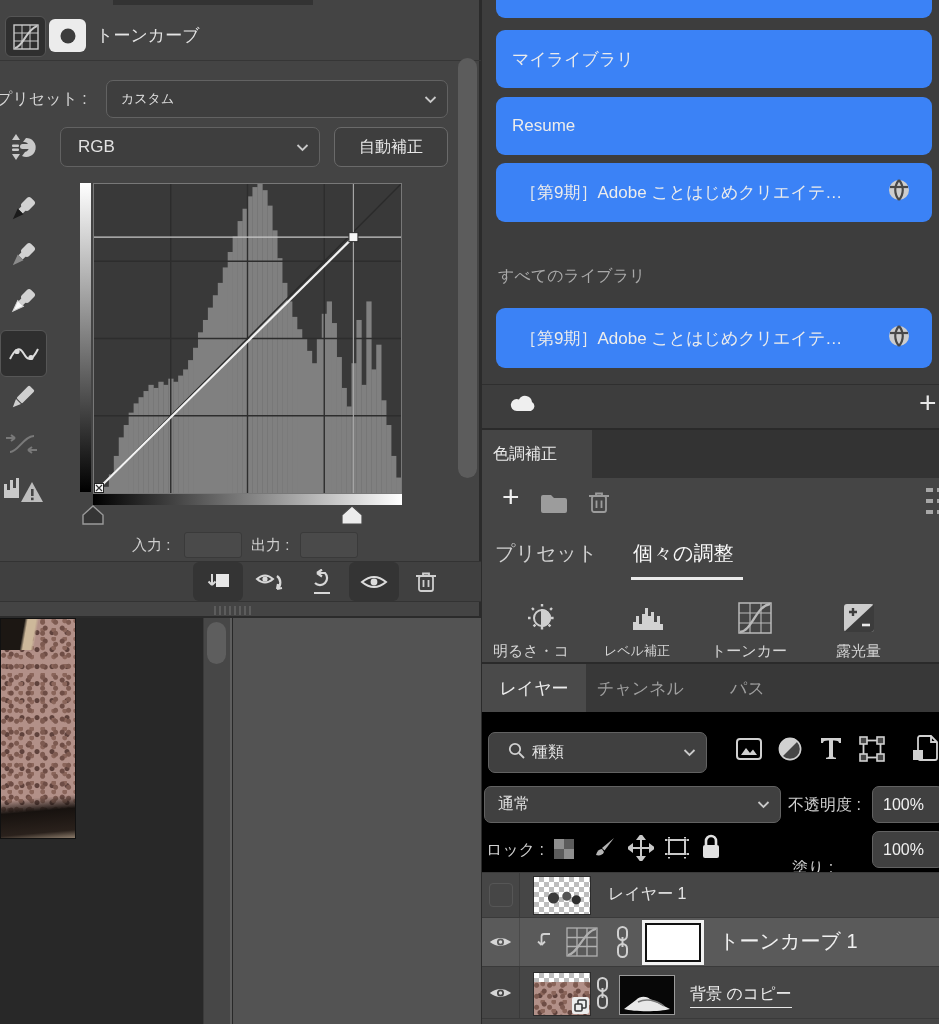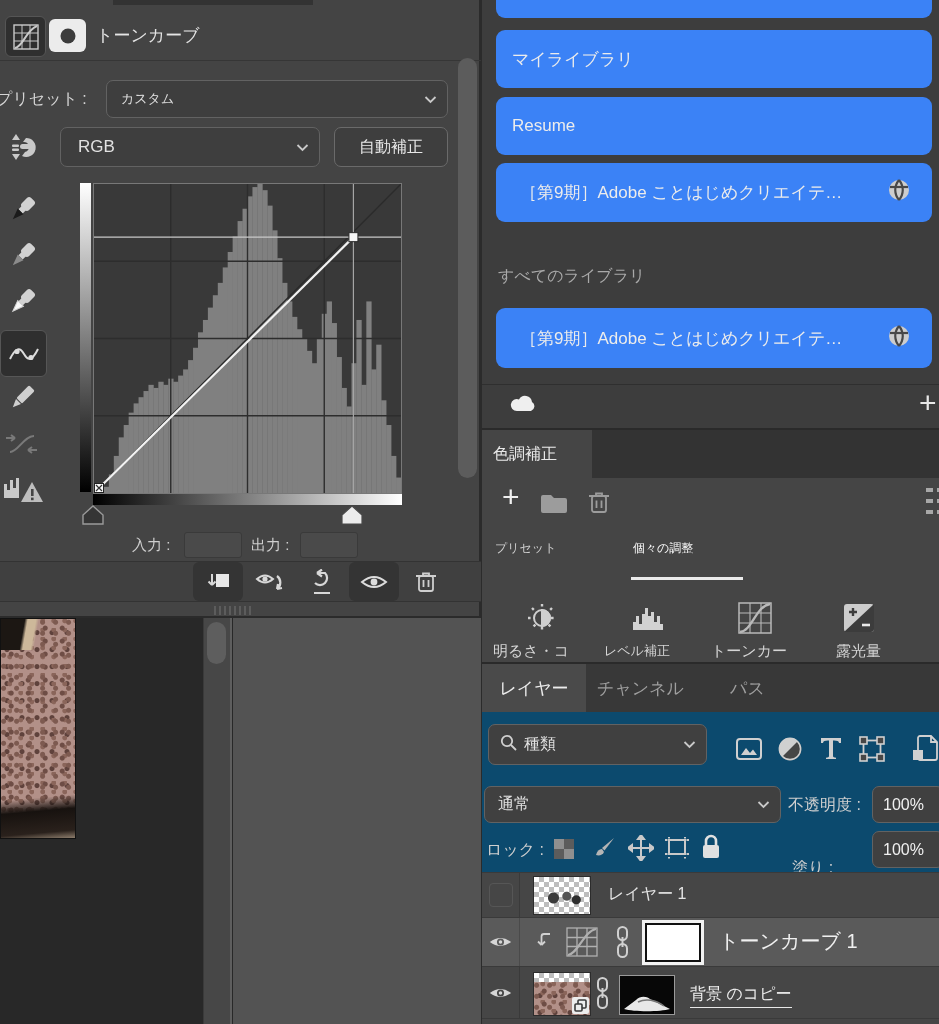--- a/index.html
+++ b/index.html
@@ -25,21 +25,21 @@
     radial-gradient(circle at 40% 80%,#5f423c 0 2px,transparent 3px);
     background-size:13px 11px,17px 13px,11px 9px,15px 17px;}
   
   #props{left:0;top:0;width:481px;height:618px;background:#444;border-right:2px solid #2b2b2b;border-bottom:2px solid #2b2b2b;box-sizing:border-box;}
   .icon-tile{border-radius:6px;display:flex;align-items:center;justify-content:center;}
   .tool-col svg,.iconbtn svg{display:block;}
   .grip{background:repeating-linear-gradient(90deg,#5c5c5c 0 2px,transparent 2px 5px);}
   
   #rightcol{left:481px;top:0;width:458px;height:1024px;background:#464646;border-left:1px solid #2b2b2b;box-sizing:border-box;}
   .libcard{position:absolute;left:14px;width:436px;background:#3b82f6;border-radius:9px;display:flex;align-items:center;font-size:17px;color:#ececec;}
-  .ptab{font-size:12px;}
+  .ptab{font-size:20px;}
   .layer-row{position:absolute;left:0;width:458px;box-sizing:border-box;border-bottom:1px solid #3a3a3a;}
   .eyewell{position:absolute;left:0;top:0;width:37px;height:100%;border-right:1px solid #3a3a3a;display:flex;align-items:center;justify-content:center;}
 </style>
 </head>
 <body>
 
 <div id="app">
 
   <div class="abs" style="left:0;top:618px;width:233px;height:406px;background:#282828;"></div>
   <div class="abs pebble" style="left:0;top:618px;width:76px;height:221px;border:1px solid #111;box-sizing:border-box;">
@@ -417,29 +417,29 @@
         <svg width="32" height="30" viewBox="0 0 32 30">
             <rect x="1" y="1" width="30" height="28" rx="3" fill="#cdcdcd"></rect>
             <path d="M31 1 L1 29 H28 a3 3 0 0 0 3-3 Z" fill="#3c3c3c"></path>
             <path d="M6 9 h8 M10 5 v8" stroke="#3c3c3c" stroke-width="2.4"></path>
             <path d="M19 22 h8" stroke="#e8e8e8" stroke-width="2.6"></path>
           </svg>
       </div>
       <div class="abs txt" style="left:354px;top:212px;font-size:15px;color:#d5d5d5;">露光量</div>
     </div>
 
-    <div class="abs" style="left:0;top:662px;width:458px;height:288px;background:#0c4a6e;border-top:2px solid #2a2a2a;box-sizing:border-box;">
+    <div class="abs" style="left:0;top:662px;width:458px;height:288px;background:#000000;border-top:2px solid #2a2a2a;box-sizing:border-box;">
       <div class="abs" style="left:0;top:0;width:458px;height:48px;background:#383838;"></div>
       <div class="abs" style="left:0;top:0;width:104px;height:48px;background:#4a4a4a;display:flex;align-items:center;justify-content:center;">
         <span class="txt" style="font-size:17px;color:#ececec;">レイヤー</span>
       </div>
       <div class="abs txt" style="left:115px;top:13px;font-size:17px;color:#9f9f9f;">チャンネル</div>
       <div class="abs txt" style="left:248px;top:13px;font-size:17px;color:#9f9f9f;">パス</div>
 
-      <div class="abs select" style="left:6px;top:60px;width:219px;height:41px;background:#404040;">
+      <div class="abs select" style="left:6px;top:68px;width:219px;height:41px;background:#404040;padding-left:8px;">
         <span style="margin-left:11px;"><svg width="17" height="17" viewBox="0 0 17 17">
               <circle cx="7" cy="7" r="5.2" stroke="#d0d0d0" stroke-width="1.8" fill="none"></circle>
               <path d="M11 11 L16 16" stroke="#d0d0d0" stroke-width="1.8"></path>
             </svg></span>
         <span class="txt" style="margin-left:7px;font-size:16px;">種類</span>
         <span class="chev">
             <svg width="13" height="9" viewBox="0 0 13 9">
               <path d="M1.5 2 L6.5 7 L11.5 2" stroke="#c9c9c9" stroke-width="1.8" fill="none"></path>
             </svg>
           </span>

